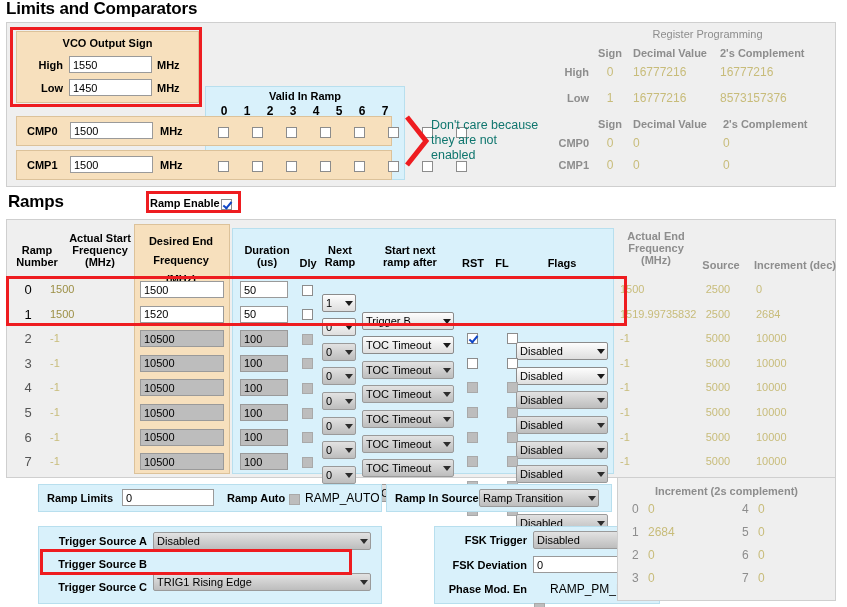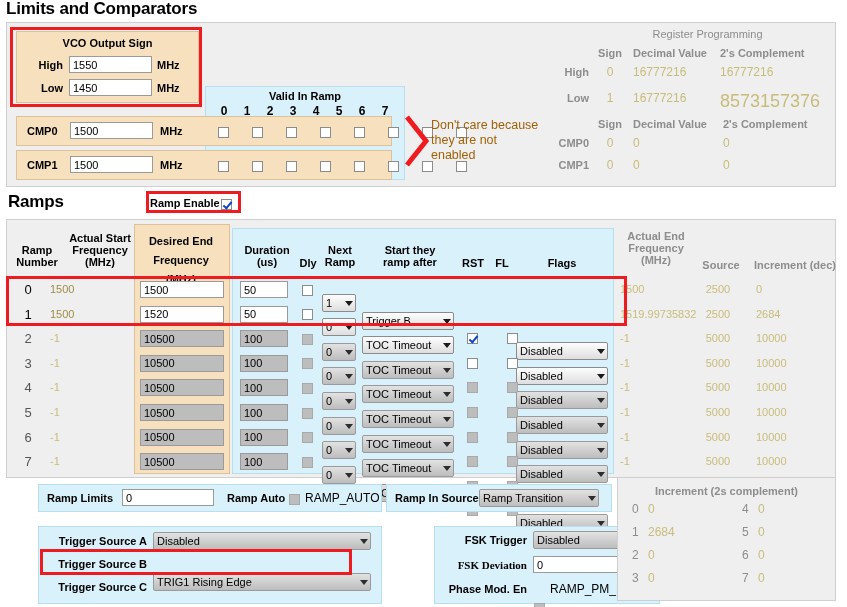--- a/index.html
+++ b/index.html
@@ -57,21 +57,21 @@
   .cb.dis{background:linear-gradient(#e2e2e2,#bdbdbd);border-color:#9a9a9a;}
   .cb .arw{
     position:absolute;right:2px;top:50%;margin-top:-2px;
     width:0;height:0;border-left:4px solid transparent;border-right:4px solid transparent;
     border-top:5px solid #1a1a1a;
   }
   .cb.dis .arw{border-top-color:#2d2d2d;}
 
   
   .redbox{position:absolute;border:3px solid #ee1c20;box-sizing:border-box;pointer-events:none;}
-  .redtext{position:absolute;color:#a16207;font-size:12.5px;line-height:15px;}
+  .redtext{position:absolute;color:#0f766e;font-size:12.5px;line-height:15px;}
 
   
   .ro{color:#c8bc7a;}
   .ro-lbl{color:#8d8d8d;}
   .ro-num{color:#8d8d8d;}
 </style>
 </head>
 <body>
 
 <div class="root">
@@ -126,21 +126,21 @@
         <div class="abs" style="left:0;top:0px;width:275px;height:22px;">
           <div class="abs bold rt ro-lbl" style="left:0px;top:2px;width:34px;">High</div>
           <div class="abs ctr ro" style="left:38px;top:1px;width:34px;font-size:12px;">0</div>
           <div class="abs ro" style="left:78px;top:1px;font-size:12px;">16777216</div>
           <div class="abs ro" style="left:165px;top:1px;font-size:12px;">16777216</div>
         </div>
         <div class="abs" style="left:0;top:26px;width:275px;height:22px;">
           <div class="abs bold rt ro-lbl" style="left:0px;top:2px;width:34px;">Low</div>
           <div class="abs ctr ro" style="left:38px;top:1px;width:34px;font-size:12px;">1</div>
           <div class="abs ro" style="left:78px;top:1px;font-size:12px;">16777216</div>
-          <div class="abs ro" style="left:165px;top:1px;font-size:18px;">8573157376</div>
+          <div class="abs ro" style="left:165px;top:1px;font-size:12px;">8573157376</div>
         </div>
       </div>
   </div>
 
   <div class="abs" style="left:555px;top:118px;width:275px;">
     <div class="abs ctr ro-lbl bold" style="left:38px;top:0px;width:34px;">Sign</div>
     <div class="abs ro-lbl bold" style="left:78px;top:0px;">Decimal Value</div>
     <div class="abs ro-lbl bold" style="left:168px;top:0px;">2's Complement</div>
     <div class="abs" id="reg-cmp-rows" style="left:0;top:17px;width:275px;">
         <div class="abs" style="left:0;top:0px;width:275px;height:20px;">
@@ -180,21 +180,21 @@
 Frequency
 (MHz)</div>
     <div class="abs bold ctr" style="left:138px;top:13px;width:86px;line-height:19px;white-space:pre-line;">Desired End
 Frequency
 (MHz)</div>
     <div class="abs bold ctr" style="left:238px;top:25px;width:58px;line-height:12px;white-space:pre-line;">Duration
 (us)</div>
     <div class="abs bold ctr" style="left:296px;top:38px;width:24px;">Dly</div>
     <div class="abs bold ctr" style="left:318px;top:25px;width:44px;line-height:12px;white-space:pre-line;">Next
 Ramp</div>
-    <div class="abs bold ctr" style="left:362px;top:25px;width:96px;line-height:12px;white-space:pre-line;">Start they
+    <div class="abs bold ctr" style="left:362px;top:25px;width:96px;line-height:12px;white-space:pre-line;">Start next
 ramp after</div>
     <div class="abs bold ctr" style="left:458px;top:38px;width:30px;">RST</div>
     <div class="abs bold ctr" style="left:490px;top:38px;width:24px;">FL</div>
     <div class="abs bold ctr" style="left:516px;top:38px;width:92px;">Flags</div>
     <div class="abs bold ctr ro-lbl" style="left:618px;top:11px;width:76px;line-height:12px;white-space:pre-line;">Actual End
 Frequency
 (MHz)</div>
     <div class="abs bold ctr ro-lbl" style="left:694px;top:40px;width:54px;">Source</div>
     <div class="abs bold ro-lbl" style="left:754px;top:40px;">Increment (dec)</div>
     <div class="abs" style="left:66px;top:58px;width:546px;height:1px;background:#2b2b2b;"></div>
@@ -239,21 +239,21 @@
       </div>
   </div>
   <div class="redbox" style="left:40px;top:549px;width:312px;height:26px;"></div>
 
   <div class="abs panel-blue" style="left:386px;top:526px;width:224px;height:76px;margin-left:48px;">
     <span class="abs bold rt" style="left:0px;top:7px;width:92px;">FSK Trigger</span>
     <div class="abs cb dis" style="left:98px;top:4px;width:116px;">
       <span>Disabled</span>
       <span class="arw"></span>
     </div>
-    <span class="abs bold rt" style="left:0px;top:32px;width:92px;font-family:Liberation Serif, serif;">FSK Deviation</span>
+    <span class="abs bold rt" style="left:0px;top:32px;width:92px;">FSK Deviation</span>
     <input class="abs tf" style="left: 98px; top: 29px; width: 116px;" value="0">
     <span class="abs bold rt" style="left:0px;top:56px;width:92px;">Phase Mod. En</span>
     <span class="abs cbx dis" style="left:99px;top:56px;"></span>
     <span class="abs" style="left:115px;top:55px;font-size:12px;">RAMP_PM_EN</span>
   </div>
 
   <div class="abs panel-grey" style="left:617px;top:477px;width:217px;height:122px;">
     <div class="abs bold ctr ro-lbl" style="left:0;top:7px;width:217px;">Increment (2s complement)</div>
     <div class="abs" id="inc-entries" style="left:0;top:24px;width:217px;height:96px;">
         <div class="abs ro-num" style="left:14px;top:0px;font-size:12px;">0</div>

